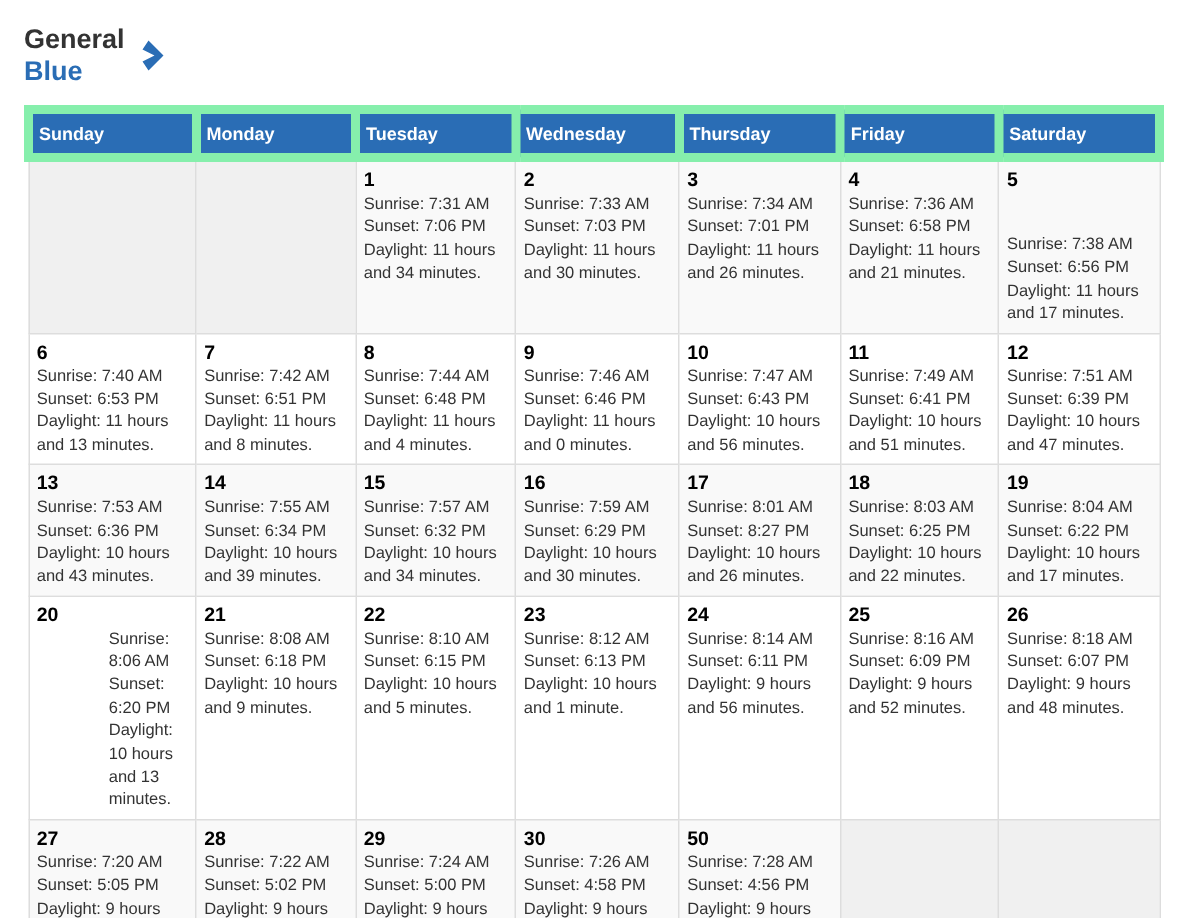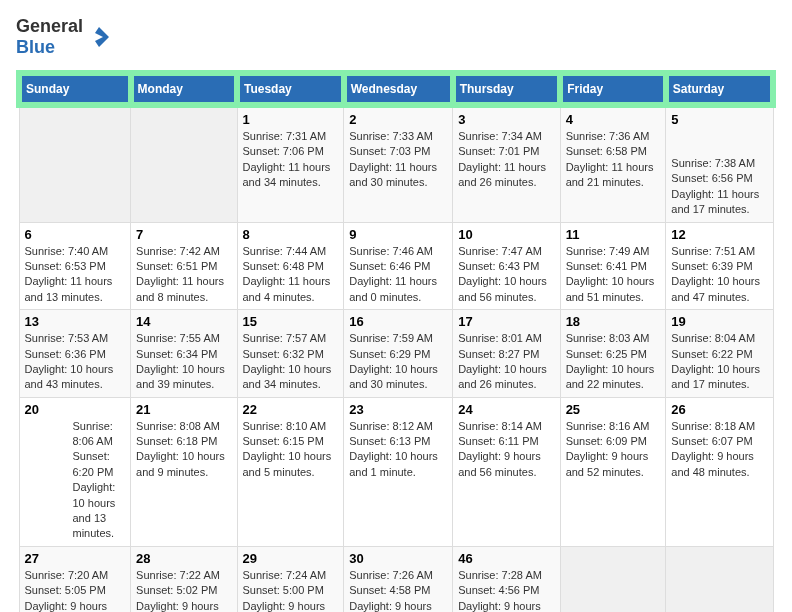--- a/index.html
+++ b/index.html
@@ -336,21 +336,21 @@
 and 36 minutes.</div>
         </td>
         <td>
           <span class="day-num">30</span>
           <div class="cell-info" style="white-space: pre-line;">Sunrise: 7:26 AM
 Sunset: 4:58 PM
 Daylight: 9 hours
 and 32 minutes.</div>
         </td>
         <td>
-          <span class="day-num">46</span>
+          <span class="day-num">50</span>
           <div class="cell-info" style="white-space: pre-line;">Sunrise: 7:28 AM
 Sunset: 4:56 PM
 Daylight: 9 hours
 and 28 minutes.</div>
         </td>
         <td class="empty-cell"></td>
         <td class="empty-cell"></td>
       </tr>
     </tbody>
 </table>

